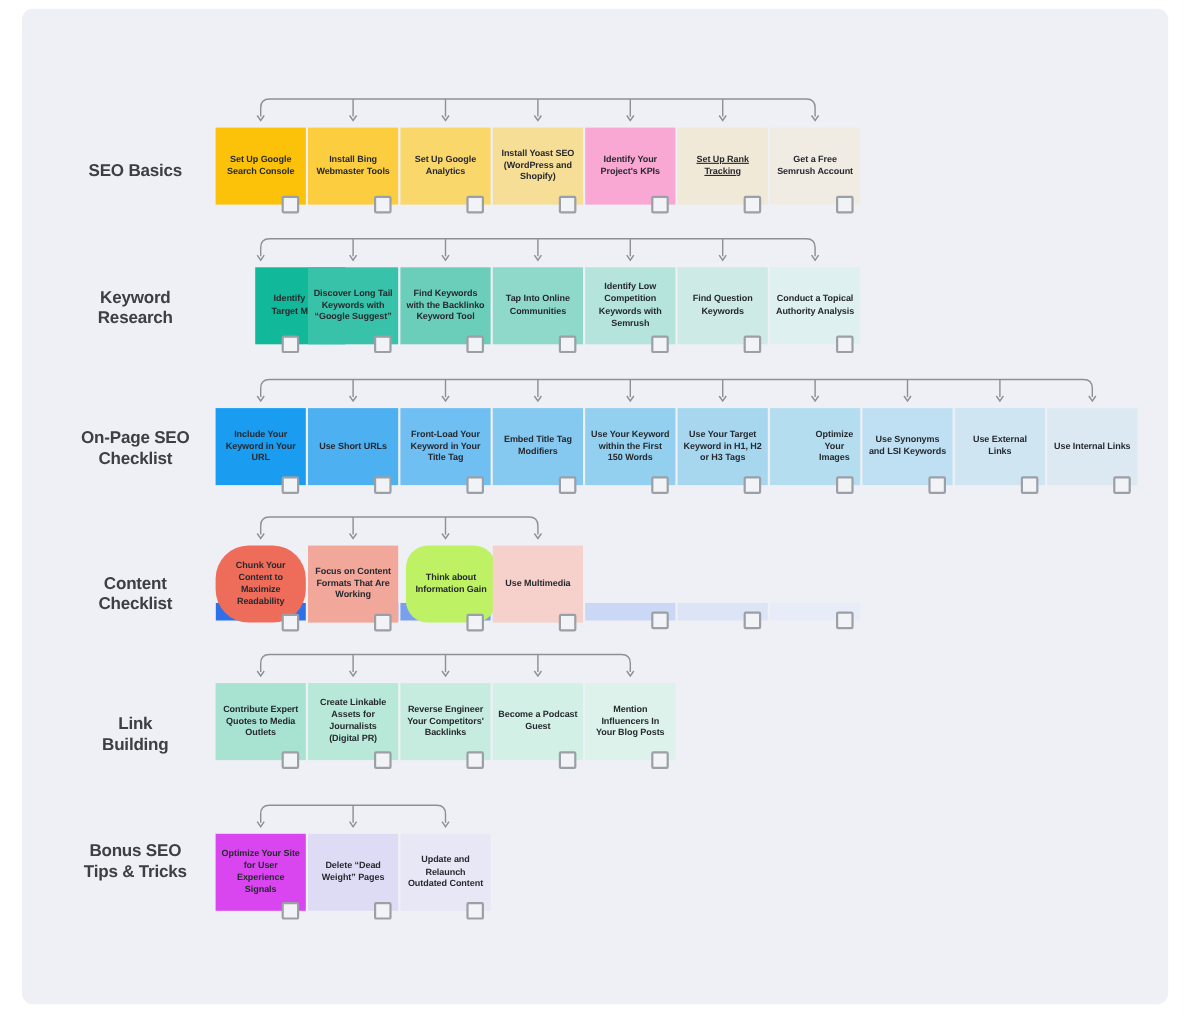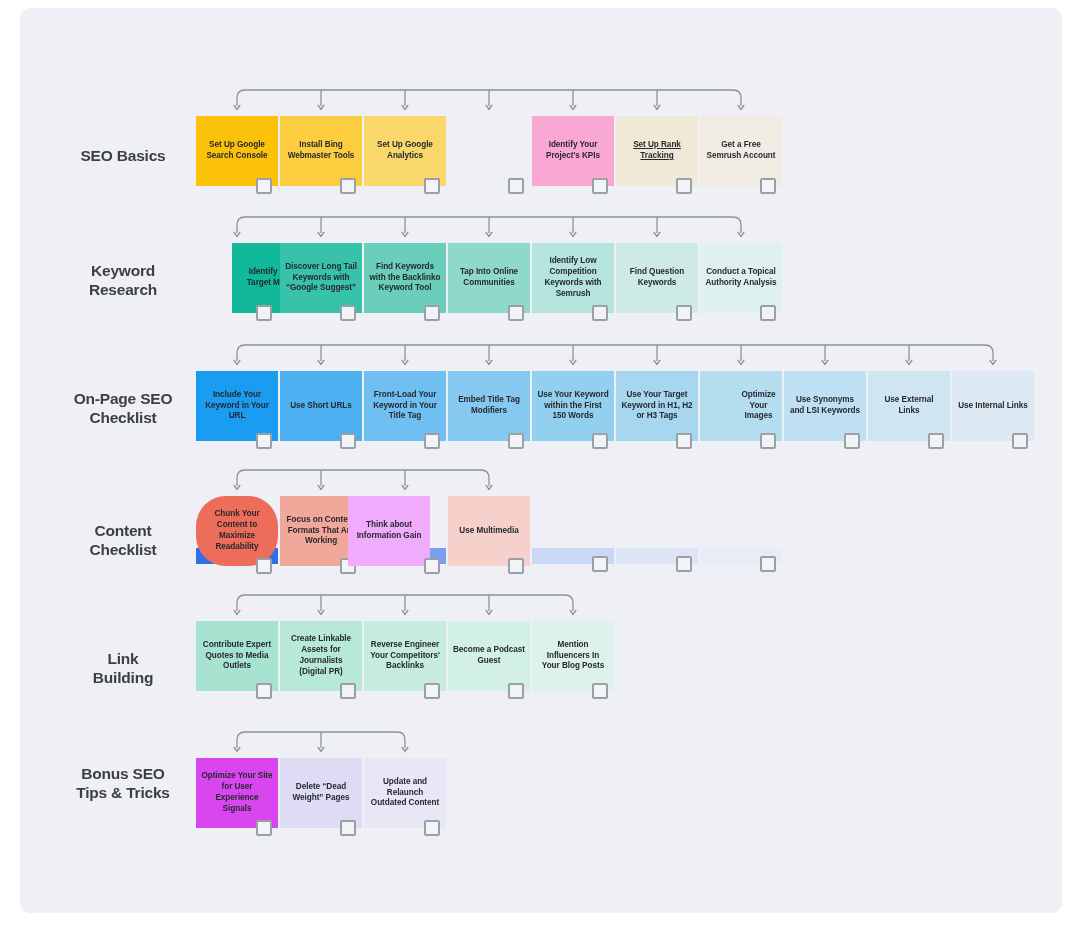--- a/index.html
+++ b/index.html
@@ -127,20 +127,21 @@
           <path d="M 541.8 21 L 545 25.5 L 548.2 21" fill="none" stroke="#8c9196" stroke-width="1.3"></path>
         </svg>
       </div>
       <div class="cards" style="width: 586px;">
         <div class="card" style="left: 0px; background: rgb(252, 193, 9);">Set Up Google Search Console</div>
         <div class="checkbox" style="left: 60px; top: 62px;"></div>
         <div class="card" style="left: 84px; background: rgb(252, 206, 63);">Install Bing Webmaster Tools</div>
         <div class="checkbox" style="left: 144px; top: 62px;"></div>
         <div class="card" style="left: 168px; background: rgb(249, 215, 107);">Set Up Google Analytics</div>
         <div class="checkbox" style="left: 228px; top: 62px;"></div>
+        <div class="card" style="left: 252px; background: rgb(246, 222, 150);">Install Yoast SEO (WordPress and Shopify)</div>
         <div class="checkbox" style="left: 312px; top: 62px;"></div>
         <div class="card" style="left: 336px; background: #f9a8d4;">Identify Your Project's KPIs</div>
         <div class="checkbox" style="left: 396px; top: 62px;"></div>
         <div class="card" style="left: 420px; background: rgb(240, 233, 216); text-decoration: underline;">Set Up Rank Tracking</div>
         <div class="checkbox" style="left: 480px; top: 62px;"></div>
         <div class="card" style="left: 504px; background: rgb(240, 236, 228);">Get a Free Semrush Account</div>
         <div class="checkbox" style="left: 564px; top: 62px;"></div>
       </div>
     </div>
     <div class="row" style="top: 235px; height: 70px;">
@@ -247,21 +248,21 @@
           <line x1="209" y1="6" x2="209" y2="22" stroke="#8c9196" stroke-width="1.3"></line>
           <path d="M 205.8 21 L 209 25.5 L 212.2 21" fill="none" stroke="#8c9196" stroke-width="1.3"></path>
           <path d="M 289.8 21 L 293 25.5 L 296.2 21" fill="none" stroke="#8c9196" stroke-width="1.3"></path>
         </svg>
       </div>
       <div class="cards" style="width: 334px;">
         <div class="card" style="left: 0px; background: rgb(238, 108, 90); border-radius: 30px;">Chunk Your Content to Maximize Readability</div>
         <div class="checkbox" style="left: 60px; top: 62px;"></div>
         <div class="card" style="left: 84px; background: rgb(242, 167, 155);">Focus on Content Formats That Are Working</div>
         <div class="checkbox" style="left: 144px; top: 62px;"></div>
-        <div class="card" style="left: 152px; background: #f0abfc;">Think about Information Gain</div>
+        <div class="card" style="left: 173px; background: #bef264; border-radius: 20px;">Think about Information Gain</div>
         <div class="checkbox" style="left: 228px; top: 62px;"></div>
         <div class="card" style="left: 252px; background: rgb(246, 208, 202);">Use Multimedia</div>
         <div class="checkbox" style="left: 312px; top: 62px;"></div>
       </div>
     </div>
     <div class="row" style="top: 613px; height: 70px;">
       <div class="row-label" style="top: 28px;">
         <div>Link</div>
         <div>Building</div>
       </div>

